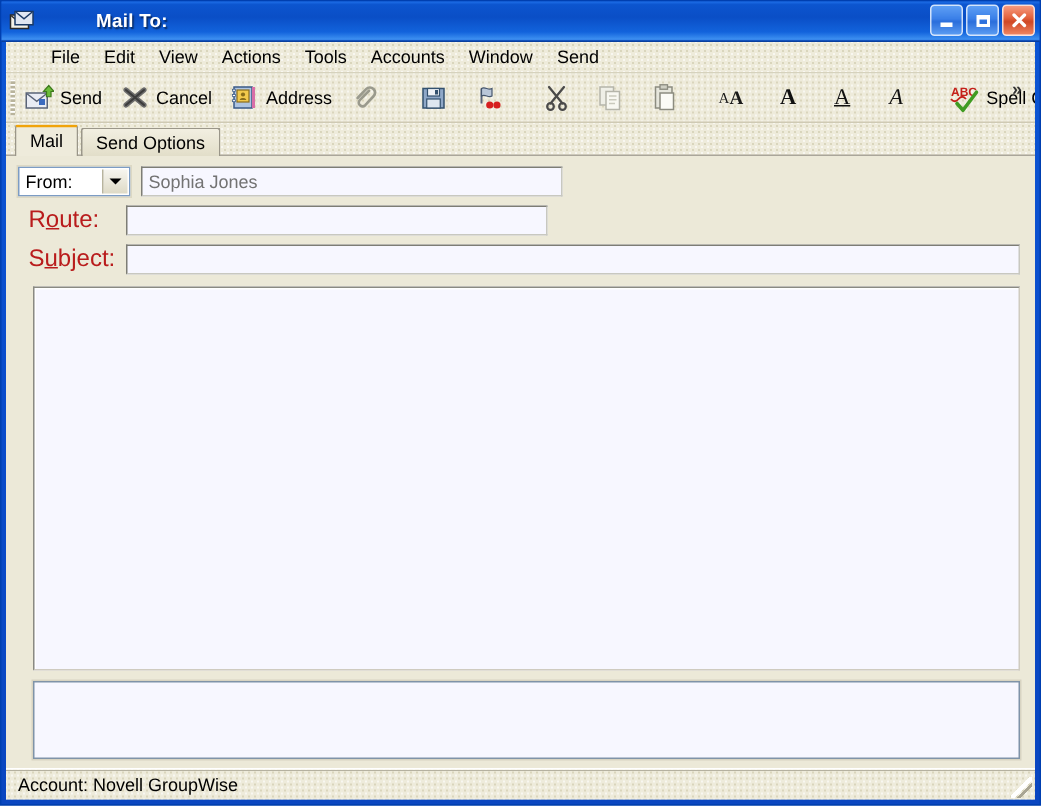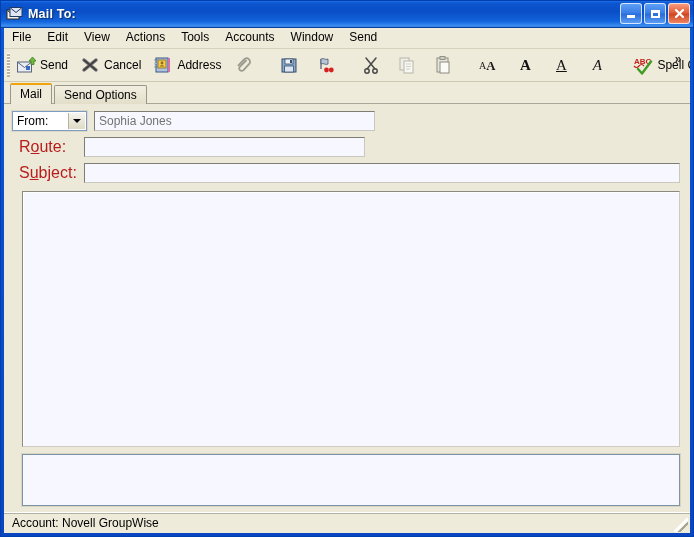--- a/index.html
+++ b/index.html
@@ -20,20 +20,21 @@
     display:flex;flex-direction:column;
   }
 
   
   #titlebar{
     height:26px;flex:0 0 26px;position:relative;
     background:linear-gradient(180deg,#1e6fe8 0%,#0c55cf 8%,#0a4ec6 40%,#1263dc 78%,#3b8ef0 96%,#2f7ae6 100%);
     display:flex;align-items:center;
     padding-left:5px;
     border-bottom:1px solid #0a3f9e;
+    gap:36px;
   }
   #titlebar .tb-icon{
     width:17px;height:15px;margin-right:5px;flex:0 0 17px;
     position:relative;
   }
   #title-text{
     color:#ffffff;font-size:12.5px;font-weight:bold;
     text-shadow:1px 1px 1px rgba(0,0,0,.55);
     letter-spacing:.2px;
     white-space:nowrap;
@@ -70,22 +71,22 @@
     background-color:#EEEBDB;
     background-image:
       radial-gradient(rgba(201,196,163,.55) 0.6px, transparent 0.7px),
       radial-gradient(rgba(255,255,255,.6) 0.6px, transparent 0.7px);
     background-size:4px 4px, 4px 4px;
     background-position:0 0, 2px 2px;
   }
 
   
   #menubar{
-    height:20px;flex:0 0 20px;display:flex;align-items:flex-start;
-    padding-left:0;
+    height:20px;flex:0 0 20px;display:flex;align-items:center;
+    padding-left:22px;
     border-bottom:1px solid #d6d2bd;
   }
   .menu-item{
     font-size:12px;color:#000;padding:2px 8px 3px 8px;white-space:nowrap;
   }
 
   
   #toolbar{
     height:32px;flex:0 0 32px;display:flex;align-items:center;
     padding-left:6px;position:relative;

